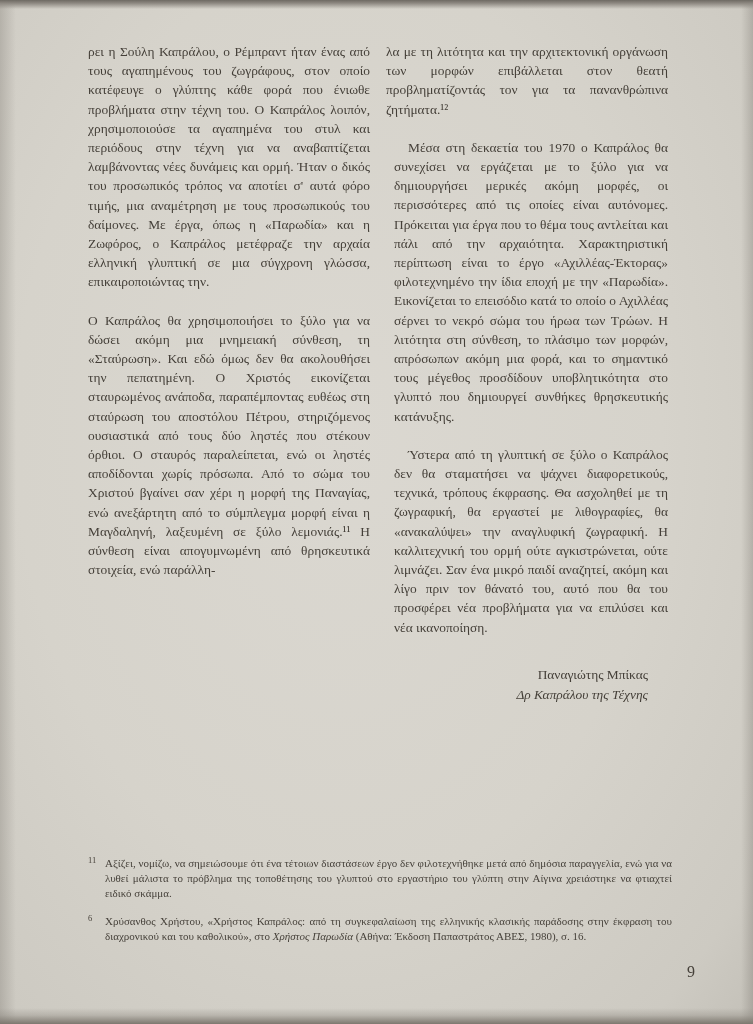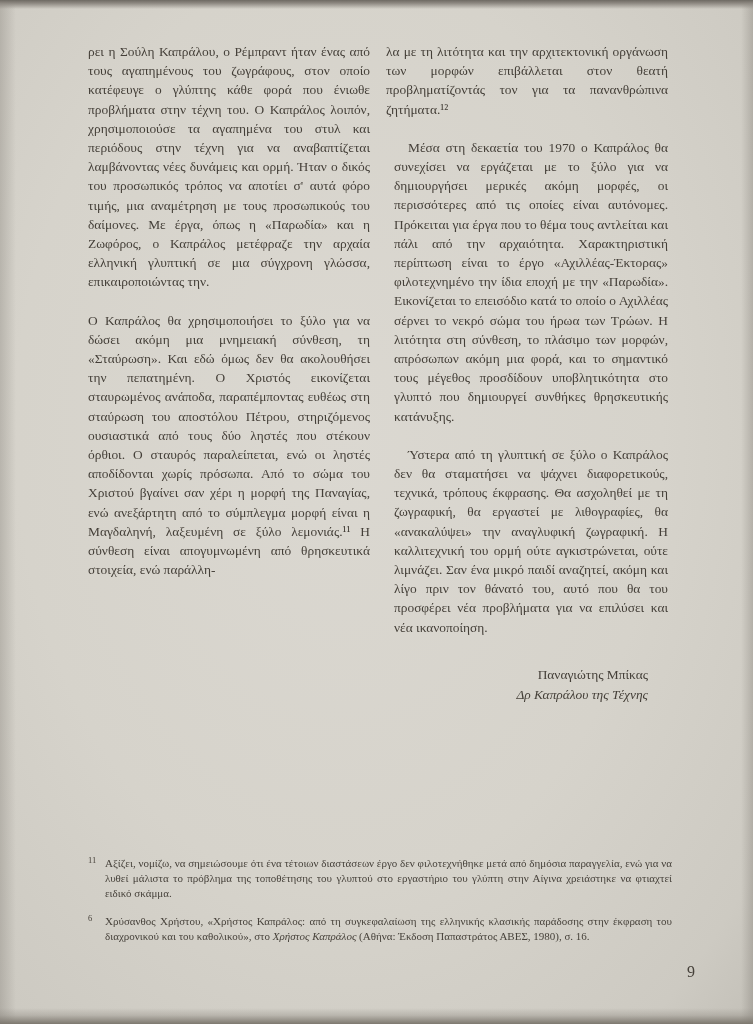--- a/index.html
+++ b/index.html
@@ -122,21 +122,21 @@
     </div>
   </div>
 
   <div class="footnotes">
     <div class="footnote">
       <span class="fn-marker">11</span>
       <span>Αξίζει, νομίζω, να σημειώσουμε ότι ένα τέτοιων διαστάσεων έργο δεν φιλοτεχνήθηκε μετά από δημόσια παραγγελία, ενώ για να λυθεί μάλιστα το πρόβλημα της τοποθέτησης του γλυπτού στο εργαστήριο του γλύπτη στην Αίγινα χρειάστηκε να φτιαχτεί ειδικό σκάμμα.</span>
     </div>
     <div class="footnote">
       <span class="fn-marker">6</span>
-      <span>Χρύσανθος Χρήστου, «Χρήστος Καπράλος: από τη συγκεφαλαίωση της ελληνικής κλασικής παράδοσης στην έκφραση του διαχρονικού και του καθολικού», στο </span><span class="fn-italic">Χρήστος Καπράλος</span><span> (Αθήνα: Έκδοση Παπαστράτος ΑΒΕΣ, 1980), σ. 16.</span>
+      <span>Χρύσανθος Χρήστου, «Χρήστος Καπράλος: από τη συγκεφαλαίωση της ελληνικής κλασικής παράδοσης στην έκφραση του διαχρονικού και του καθολικού», στο </span><span class="fn-italic">Χρήστος Παρωδία</span><span> (Αθήνα: Έκδοση Παπαστράτος ΑΒΕΣ, 1980), σ. 16.</span>
     </div>
   </div>
 
   <div class="page-number">9</div>
 
   <div class="scan-edge-left"></div>
   <div class="scan-edge-right"></div>
   <div class="scan-edge-top"></div>
   <div class="scan-edge-bottom"></div>
 </div>

